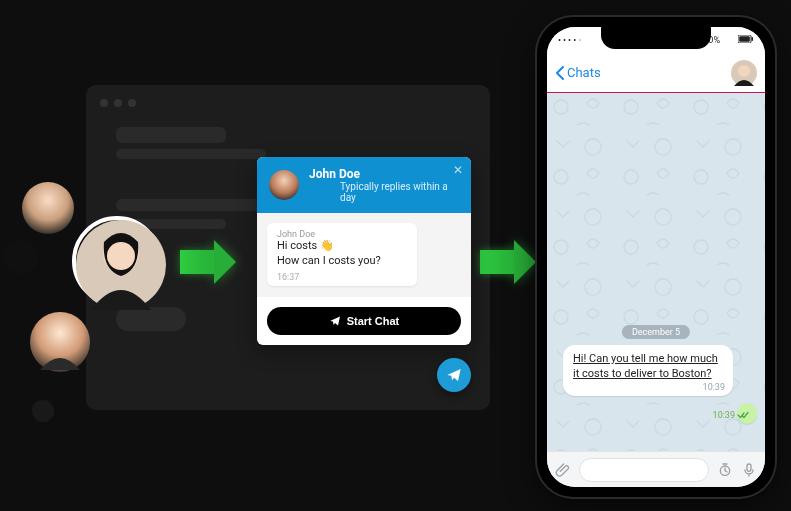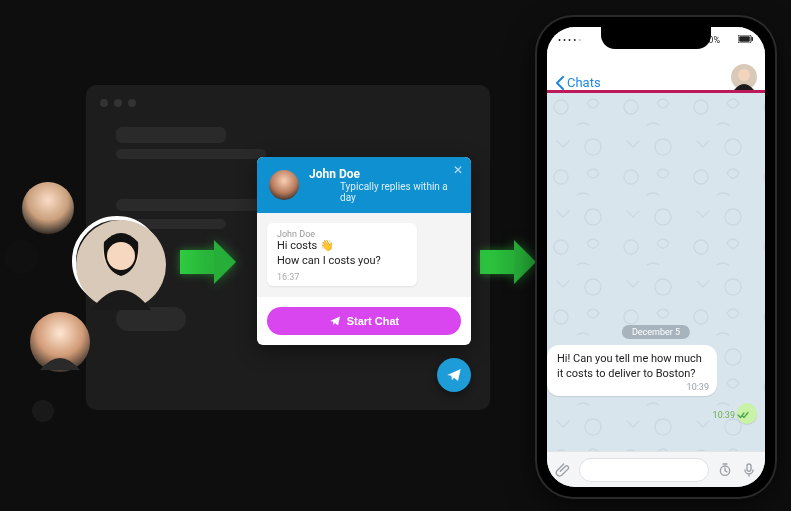--- a/index.html
+++ b/index.html
@@ -87,21 +87,21 @@
     background: #fff; border-radius: 6px; padding: 6px 10px 4px 10px;
     box-shadow: 0 1px 2px rgba(0,0,0,.08);
     max-width: 150px;
   }
   .bubble .from { font-size: 9px; color: #999; }
   .bubble .text { font-size: 11px; color: #222; line-height: 1.35; }
   .bubble .time { font-size: 9px; color: #aaa; margin-top: 3px; }
 
   .start-btn {
     margin: 10px; padding: 8px 0;
-    background: #d946ef; color: #fff;
+    background: #000000; color: #fff;
     border: none; border-radius: 16px;
     font-weight: 600; font-size: 11px;
     display: flex; align-items: center; justify-content: center; gap: 6px;
     cursor: pointer;
   }
   .telegram-fab {
     position: absolute; left: 437px; top: 358px;
     width: 34px; height: 34px; border-radius: 50%;
     background: #1e9cd7;
     display: flex; align-items: center; justify-content: center;
@@ -133,22 +133,22 @@
   }
   .statusbar {
     height: 26px; background: #fff;
     display: flex; justify-content: space-between; align-items: center;
     padding: 0 10px; font-size: 9px; color: #222;
   }
   .statusbar .left span, .statusbar .right span { margin: 0 1px; }
 
   .nav {
     height: 40px; background: #fff;
-    border-bottom: 3px solid #be185d;
-    display: flex; align-items: flex-end; justify-content: space-between;
+    border-bottom: 1px solid #be185d;
+    display: flex; align-items: center; justify-content: space-between;
     padding: 0 8px; position: relative;
   }
   .nav .back { color: #1e88e5; font-size: 13px; display: flex; align-items: center; gap: 2px; cursor: pointer; }
   .nav .center { position: absolute; left: 0; right: 0; text-align: center; pointer-events: none; }
   .nav .title { font-size: 13px; font-weight: 600; color: #222; }
   .nav .subtitle { font-size: 9px; color: #999; }
   .nav .navatar { width: 26px; height: 26px; border-radius: 50%; background-size: cover; background-position: center; }
 
   .chat-area {
     flex: 1; position: relative; overflow: hidden;
@@ -162,21 +162,21 @@
     top: 232px;
     background: #a8b4bd; color: #fff; font-size: 9px;
     padding: 2px 10px; border-radius: 10px;
   }
   .msg {
     position: absolute; max-width: 170px;
     border-radius: 12px; padding: 7px 10px 14px 10px;
     font-size: 11px; line-height: 1.35;
     box-shadow: 0 1px 1px rgba(0,0,0,.1);
   }
-  .msg.in { background: #fff; color: #222; left: 0; }
+  .msg.in { background: #fff; color: #222; left: 16px; text-decoration: underline; }
   .msg.out { background: #c8f3a6; color: #222; right: 8px; }
   .msg .mtime {
     position: absolute; right: 8px; bottom: 3px;
     font-size: 9px; color: #97a3a9;
     display: flex; align-items: center; gap: 2px;
   }
   .msg.out .mtime { color: #6fae4a; }
 
   .compose {
     height: 36px; background: #f4f5f6;

